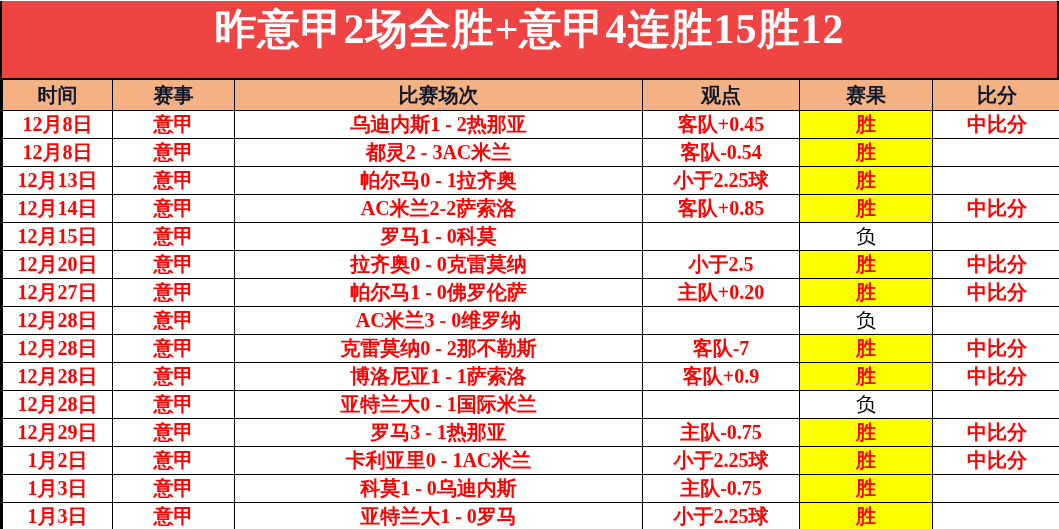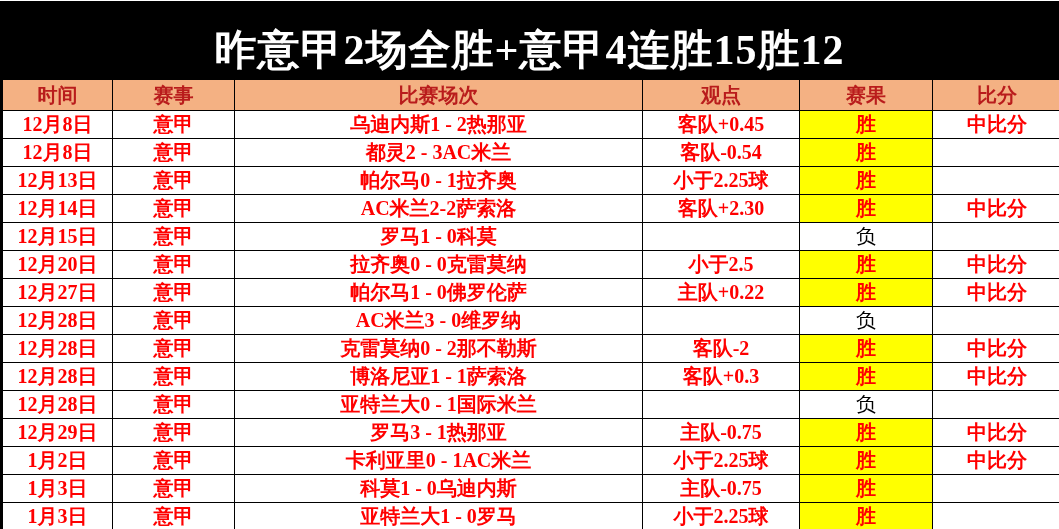--- a/index.html
+++ b/index.html
@@ -18,23 +18,23 @@
     margin-top: 1px;
     border-left: 2px solid #000;
     border-right: 2px solid #000;
     border-bottom: 2px solid #000;
     display: flex;
     flex-direction: column;
   }
   .banner {
     height: 77px;
     flex: 0 0 77px;
-    background: #000000;
+    background: #ef4444;
     display: flex;
-    align-items: flex-end;
+    align-items: flex-start;
     justify-content: center;
     border-bottom: 1px solid #000;
   }
   .banner .title {
     color: #ffffff;
     font-size: 42px;
     font-weight: 700;
     letter-spacing: 1px;
     white-space: nowrap;
   }
@@ -55,21 +55,21 @@
     border: 1px solid #000;
     text-align: center;
     vertical-align: middle;
     padding: 0;
     overflow: hidden;
     white-space: nowrap;
   }
   thead tr { height: 31px; }
   th {
     background: #f4b183;
-    color: #b91c1c;
+    color: #0f172a;
     font-size: 20px;
     font-weight: 700;
   }
   td {
     background: #ffffff;
     color: #ff0000;
     font-size: 20px;
     font-weight: 700;
   }
   td.result.win {
@@ -130,21 +130,21 @@
     <td class="league">意甲</td>
     <td class="match">帕尔马0 - 1拉齐奥</td>
     <td class="view">小于2.25球</td>
     <td class="result win">胜</td>
     <td class="score"></td>
   </tr>
         <tr>
     <td class="date">12月14日</td>
     <td class="league">意甲</td>
     <td class="match">AC米兰2-2萨索洛</td>
-    <td class="view">客队+2.30</td>
+    <td class="view">客队+0.85</td>
     <td class="result win">胜</td>
     <td class="score">中比分</td>
   </tr>
         <tr>
     <td class="date">12月15日</td>
     <td class="league">意甲</td>
     <td class="match">罗马1 - 0科莫</td>
     <td class="view"></td>
     <td class="result loss">负</td>
     <td class="score"></td>
@@ -154,45 +154,45 @@
     <td class="league">意甲</td>
     <td class="match">拉齐奥0 - 0克雷莫纳</td>
     <td class="view">小于2.5</td>
     <td class="result win">胜</td>
     <td class="score">中比分</td>
   </tr>
         <tr>
     <td class="date">12月27日</td>
     <td class="league">意甲</td>
     <td class="match">帕尔马1 - 0佛罗伦萨</td>
-    <td class="view">主队+0.22</td>
+    <td class="view">主队+0.20</td>
     <td class="result win">胜</td>
     <td class="score">中比分</td>
   </tr>
         <tr>
     <td class="date">12月28日</td>
     <td class="league">意甲</td>
     <td class="match">AC米兰3 - 0维罗纳</td>
     <td class="view"></td>
     <td class="result loss">负</td>
     <td class="score"></td>
   </tr>
         <tr>
     <td class="date">12月28日</td>
     <td class="league">意甲</td>
     <td class="match">克雷莫纳0 - 2那不勒斯</td>
-    <td class="view">客队-2</td>
+    <td class="view">客队-7</td>
     <td class="result win">胜</td>
     <td class="score">中比分</td>
   </tr>
         <tr>
     <td class="date">12月28日</td>
     <td class="league">意甲</td>
     <td class="match">博洛尼亚1 - 1萨索洛</td>
-    <td class="view">客队+0.3</td>
+    <td class="view">客队+0.9</td>
     <td class="result win">胜</td>
     <td class="score">中比分</td>
   </tr>
         <tr>
     <td class="date">12月28日</td>
     <td class="league">意甲</td>
     <td class="match">亚特兰大0 - 1国际米兰</td>
     <td class="view"></td>
     <td class="result loss">负</td>
     <td class="score"></td>

